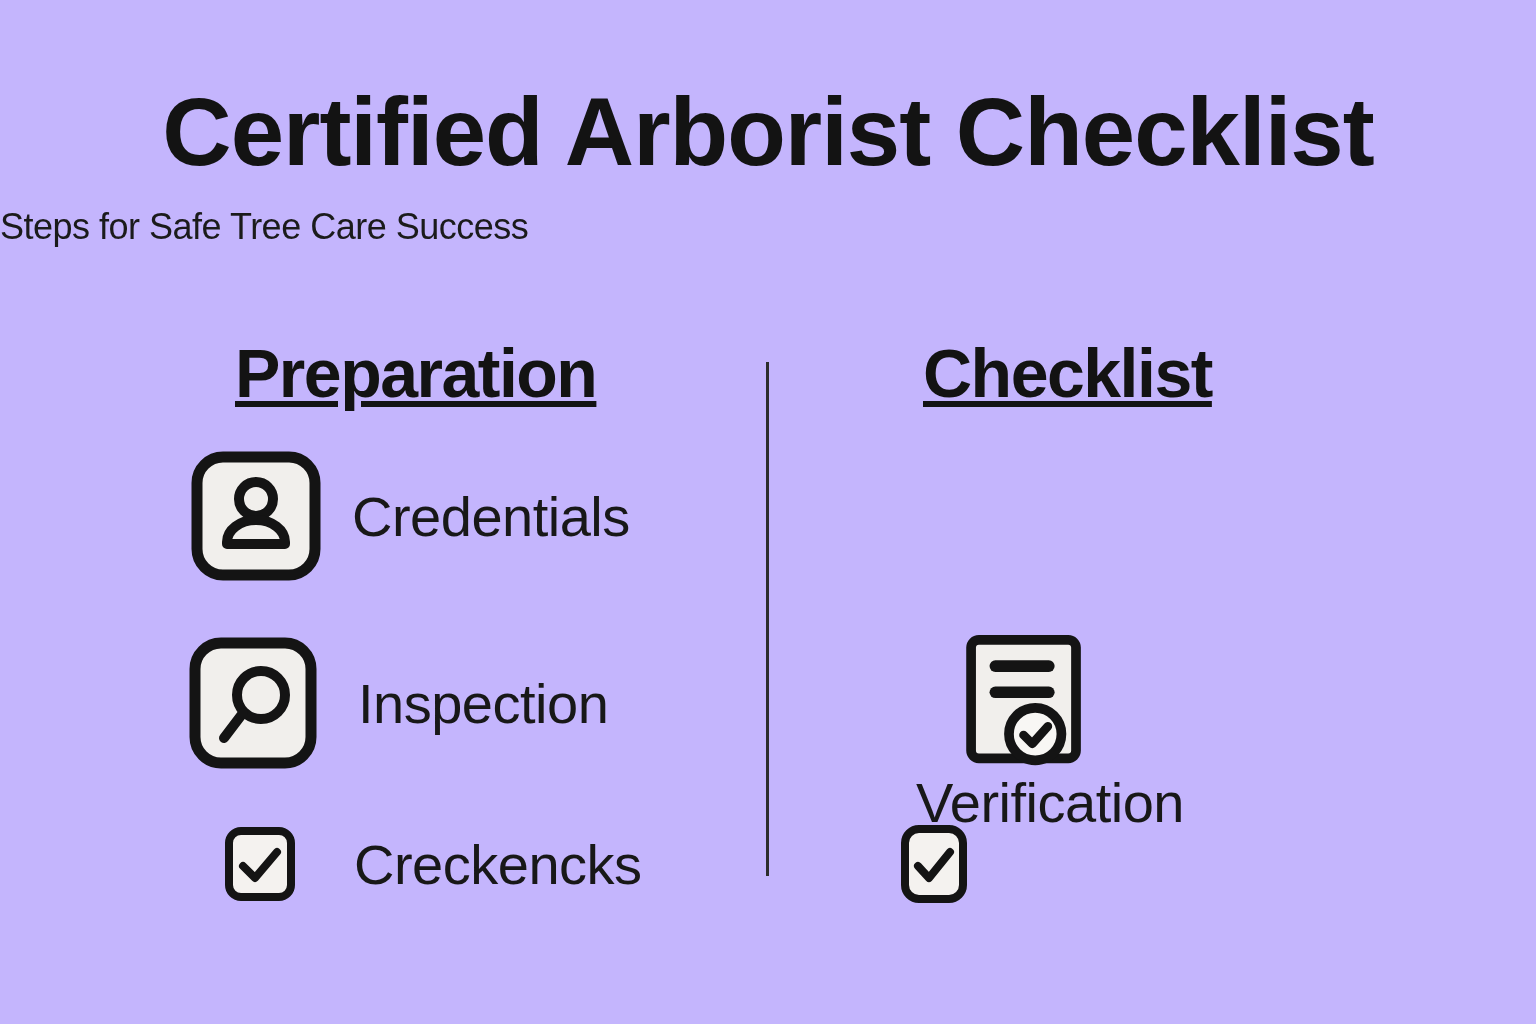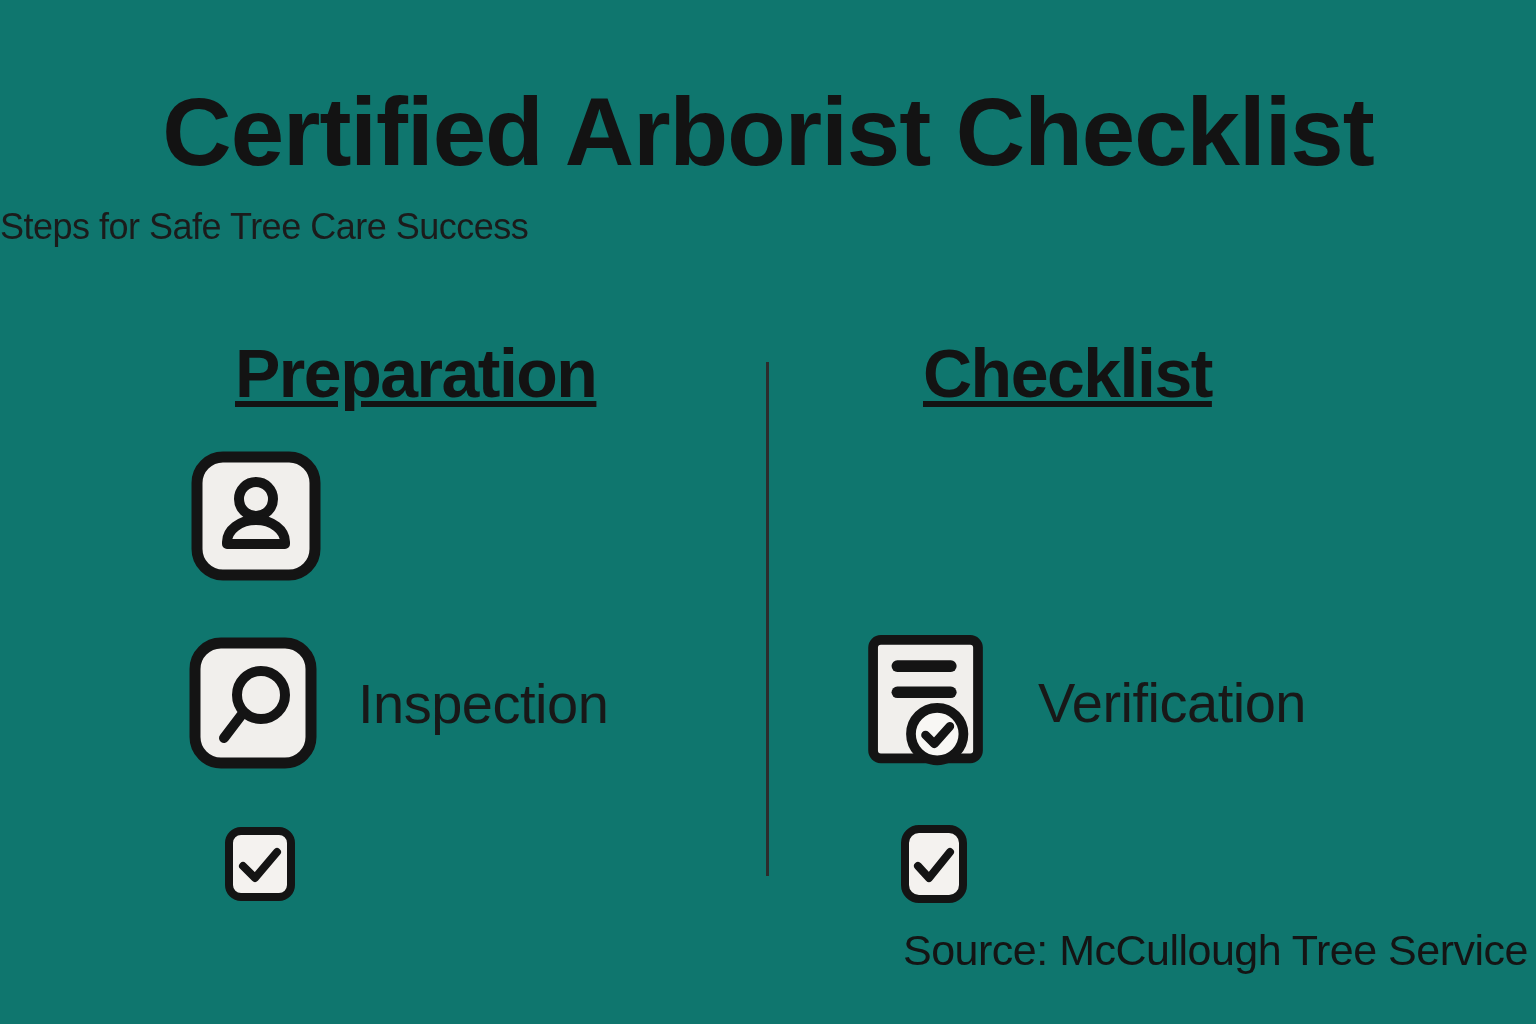--- a/index.html
+++ b/index.html
@@ -4,21 +4,21 @@
 <style>
   html,body{margin:0;padding:0;}
   body{
     background:#f8f7f4;
     font-family:"Liberation Sans", sans-serif;
     color:#161616;
   }
   .canvas{
     position:relative;
     width:1536px;height:1024px;
-    background:#0f766e;
+    background:#c4b5fd;
     overflow:hidden;
   }
   .title{
     position:absolute;left:0;right:0;top:84px;
     text-align:center;
     font-size:96px;font-weight:700;letter-spacing:-1px;
     line-height:1.0;
     color:#131313;
   }
   .subtitle{
@@ -60,21 +60,21 @@
   }
   
   .row-l1{left:190px;top:450px;}
   .row-l1 .label{margin-left:30px;}
   .row-l2{left:188px;top:636px;}
   .row-l2 .label{margin-left:40px;}
   .row-l3{left:224px;top:826px;}
   .row-l3 .label{margin-left:58px;}
   .row-r1{left:852px;top:448px;}
   .row-r1 .label{margin-left:34px;}
-  .row-r2{left:866px;top:634px;}
+  .row-r2{left:866px;top:634px;flex-direction:column;}
   .row-r2 .label{margin-left:50px;}
   .row-r3{left:900px;top:824px;}
 </style>
 </head>
 <body>
 
 <div class="canvas">
 
   <div class="title">Certified Arborist Checklist</div>
   <div class="subtitle">Steps for Safe Tree Care Success</div>
@@ -83,36 +83,38 @@
   <div class="col-header hdr-exec">Checklist</div>
 
   <div class="divider"></div>
 
   <div class="row row-l1">
     <svg class="icon" width="132" height="132" viewBox="0 0 132 132">
       <rect x="7" y="7" width="118" height="118" rx="26" fill="#f1efec" stroke="#141414" stroke-width="11"></rect>
       <circle cx="66" cy="49" r="17" fill="none" stroke="#141414" stroke-width="10"></circle>
       <path d="M37 94 L37 92 A 29 22 0 0 1 95 92 L95 94 Z" fill="none" stroke="#141414" stroke-width="10" stroke-linejoin="round"></path>
     </svg>
+    <span class="label">Credentials</span>
   </div>
 
   <div class="row row-l2">
     <svg class="icon" width="130" height="134" viewBox="0 0 130 134">
       <rect x="7" y="7" width="116" height="120" rx="26" fill="#f1efec" stroke="#141414" stroke-width="11"></rect>
       <circle cx="73" cy="59" r="24" fill="none" stroke="#141414" stroke-width="10"></circle>
       <line x1="55" y1="77" x2="36" y2="102" stroke="#141414" stroke-width="10" stroke-linecap="round"></line>
     </svg>
     <span class="label">Inspection</span>
   </div>
 
   <div class="row row-l3">
     <svg class="icon" width="72" height="76" viewBox="0 0 72 76">
       <rect x="5" y="5" width="62" height="66" rx="12" fill="#f4f2ef" stroke="#141414" stroke-width="8"></rect>
       <polyline points="19,40 31,52 53,26" fill="none" stroke="#141414" stroke-width="8" stroke-linecap="round" stroke-linejoin="round"></polyline>
     </svg>
+    <span class="label">Creckencks</span>
   </div>
 
 
   <div class="row row-r2">
     <svg class="icon" width="122" height="136" viewBox="0 0 125 140">
       <rect x="7" y="6" width="108" height="122" rx="8" fill="#f1efec" stroke="#141414" stroke-width="10"></rect>
       <line x1="32" y1="33" x2="87" y2="33" stroke="#141414" stroke-width="12" stroke-linecap="round"></line>
       <line x1="32" y1="60" x2="87" y2="60" stroke="#141414" stroke-width="12" stroke-linecap="round"></line>
       <circle cx="73" cy="103" r="27" fill="#f8f7f4" stroke="#141414" stroke-width="10"></circle>
       <polyline points="61,104 70,113 86,95" fill="none" stroke="#141414" stroke-width="9" stroke-linecap="round" stroke-linejoin="round"></polyline>
@@ -121,15 +123,14 @@
   </div>
 
   <div class="row row-r3">
     <svg class="icon" width="68" height="80" viewBox="0 0 68 80">
       <rect x="5" y="5" width="58" height="70" rx="14" fill="#f4f2ef" stroke="#141414" stroke-width="8"></rect>
       <polyline points="18,42 29,54 50,28" fill="none" stroke="#141414" stroke-width="8" stroke-linecap="round" stroke-linejoin="round"></polyline>
     </svg>
     <span class="label"></span>
   </div>
 
-  <div class="source">Source: McCullough Tree Service</div>
 
 </div>
 
 </body></html>

